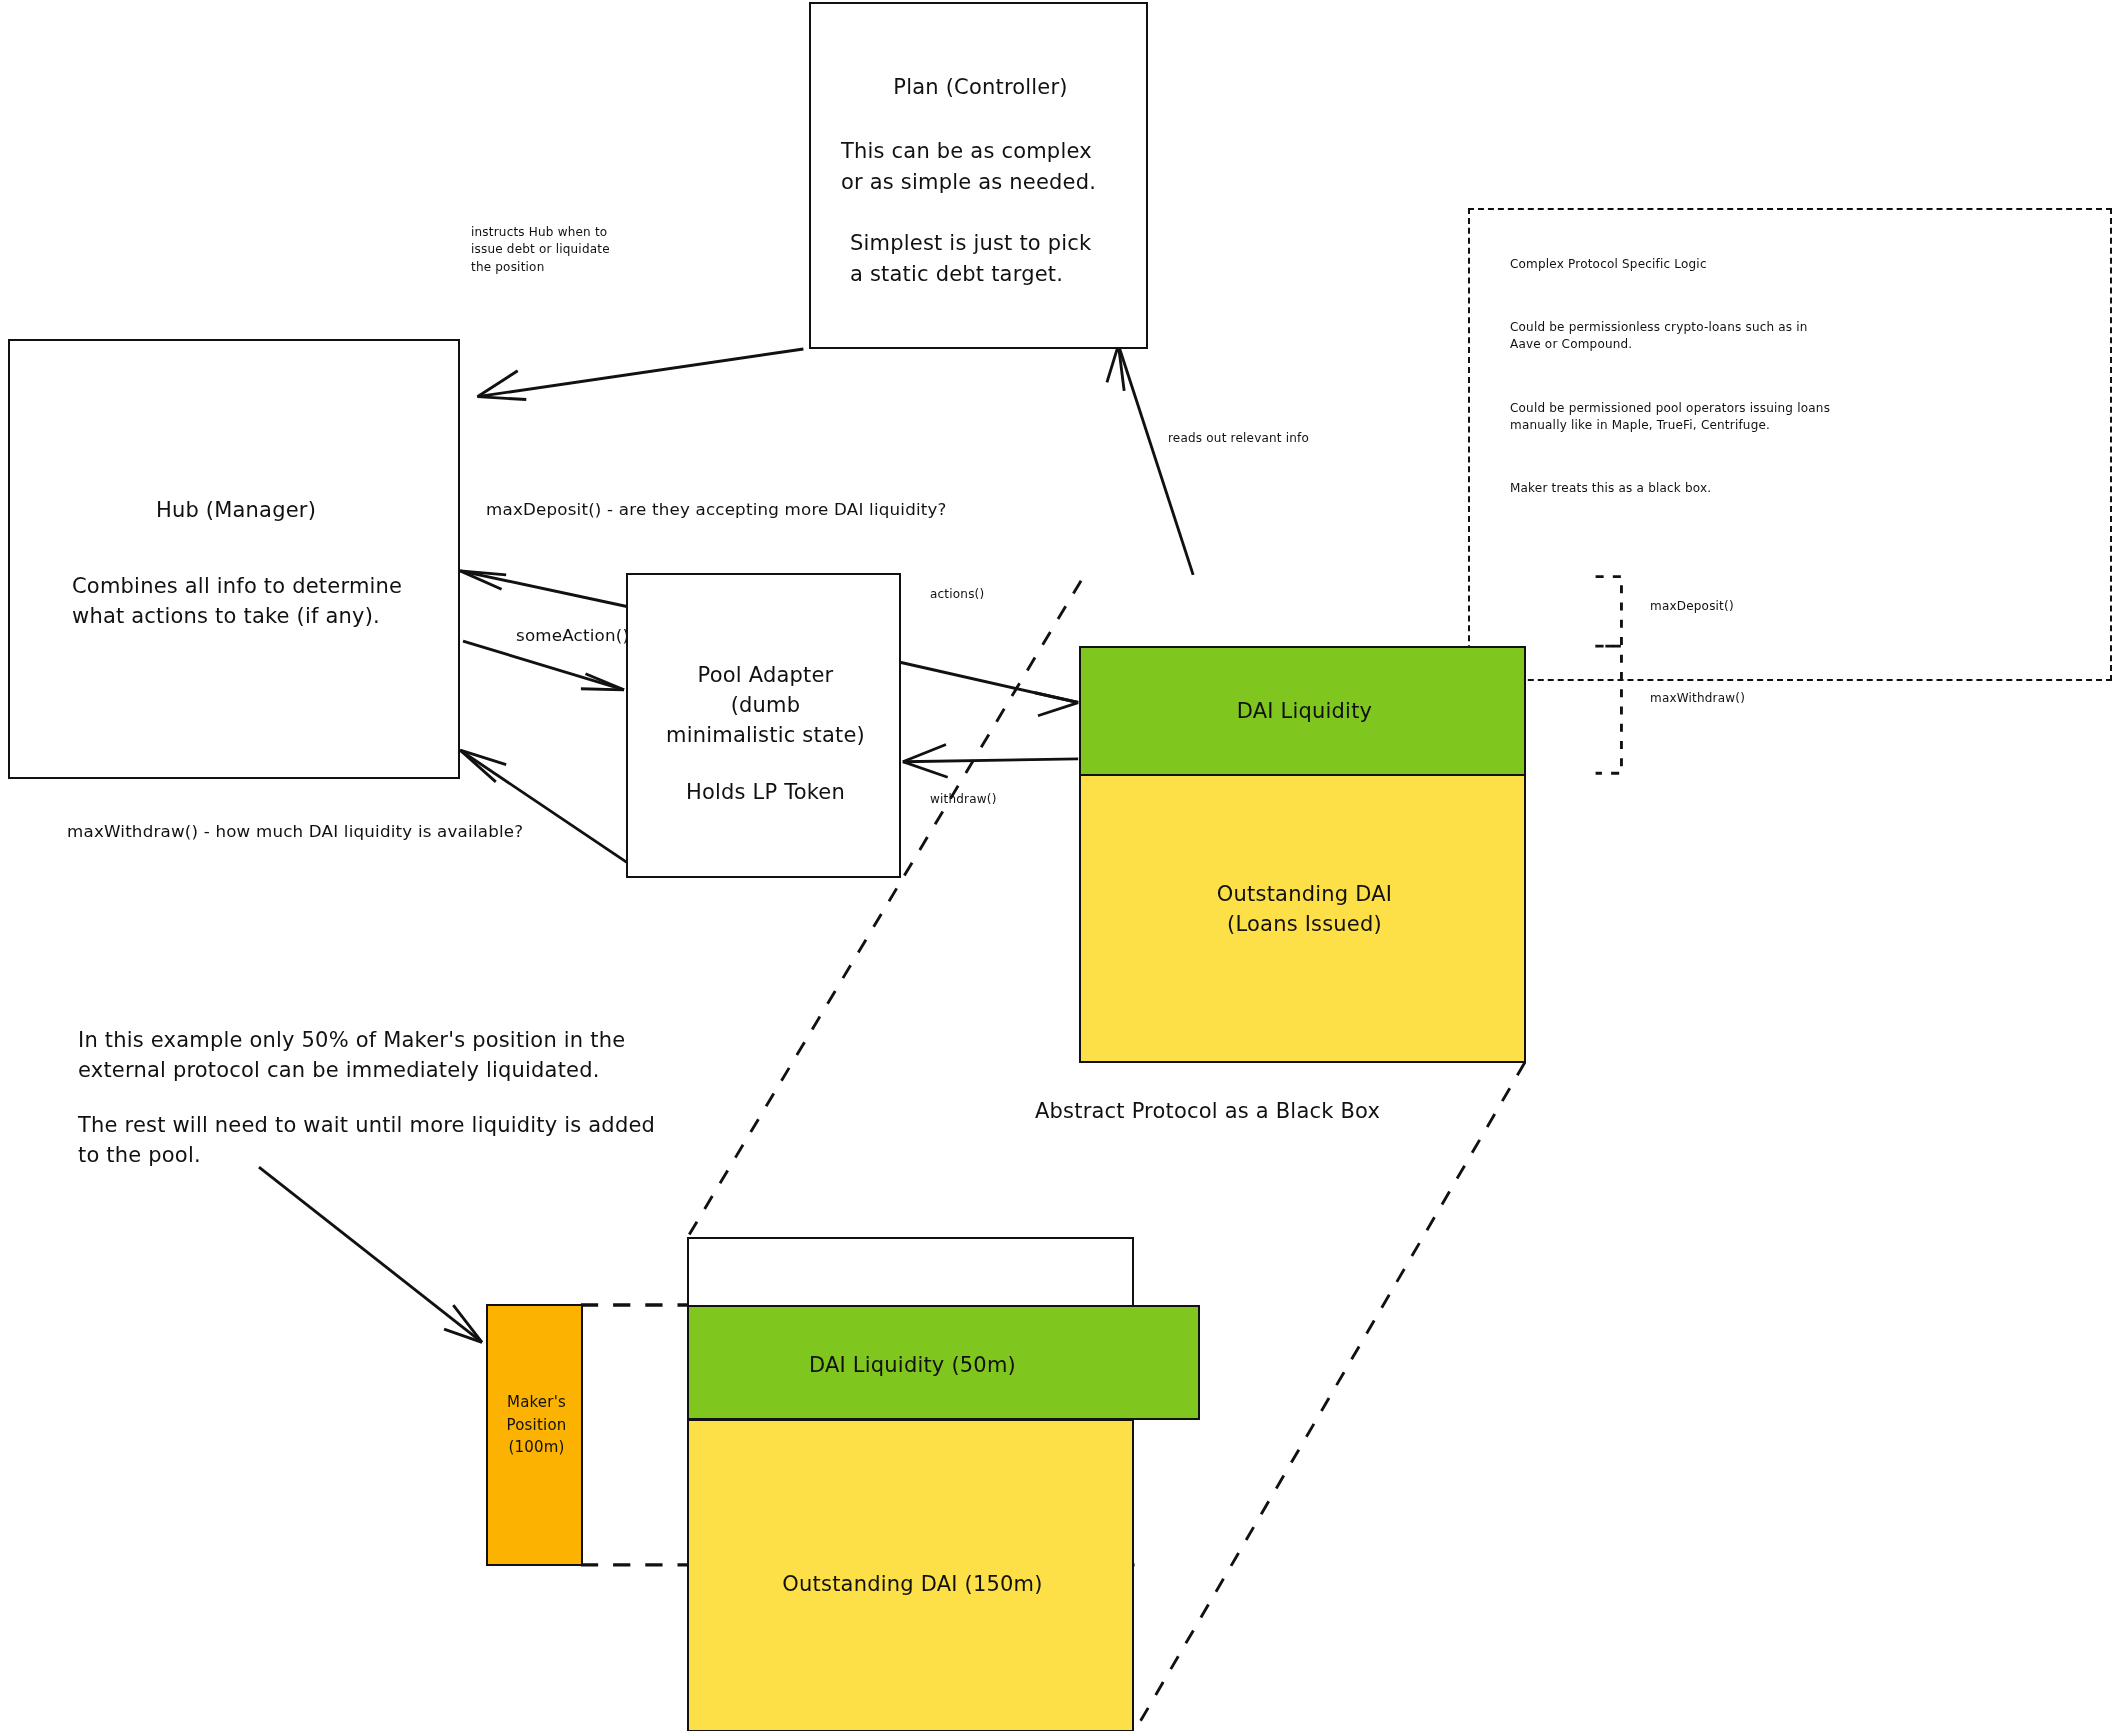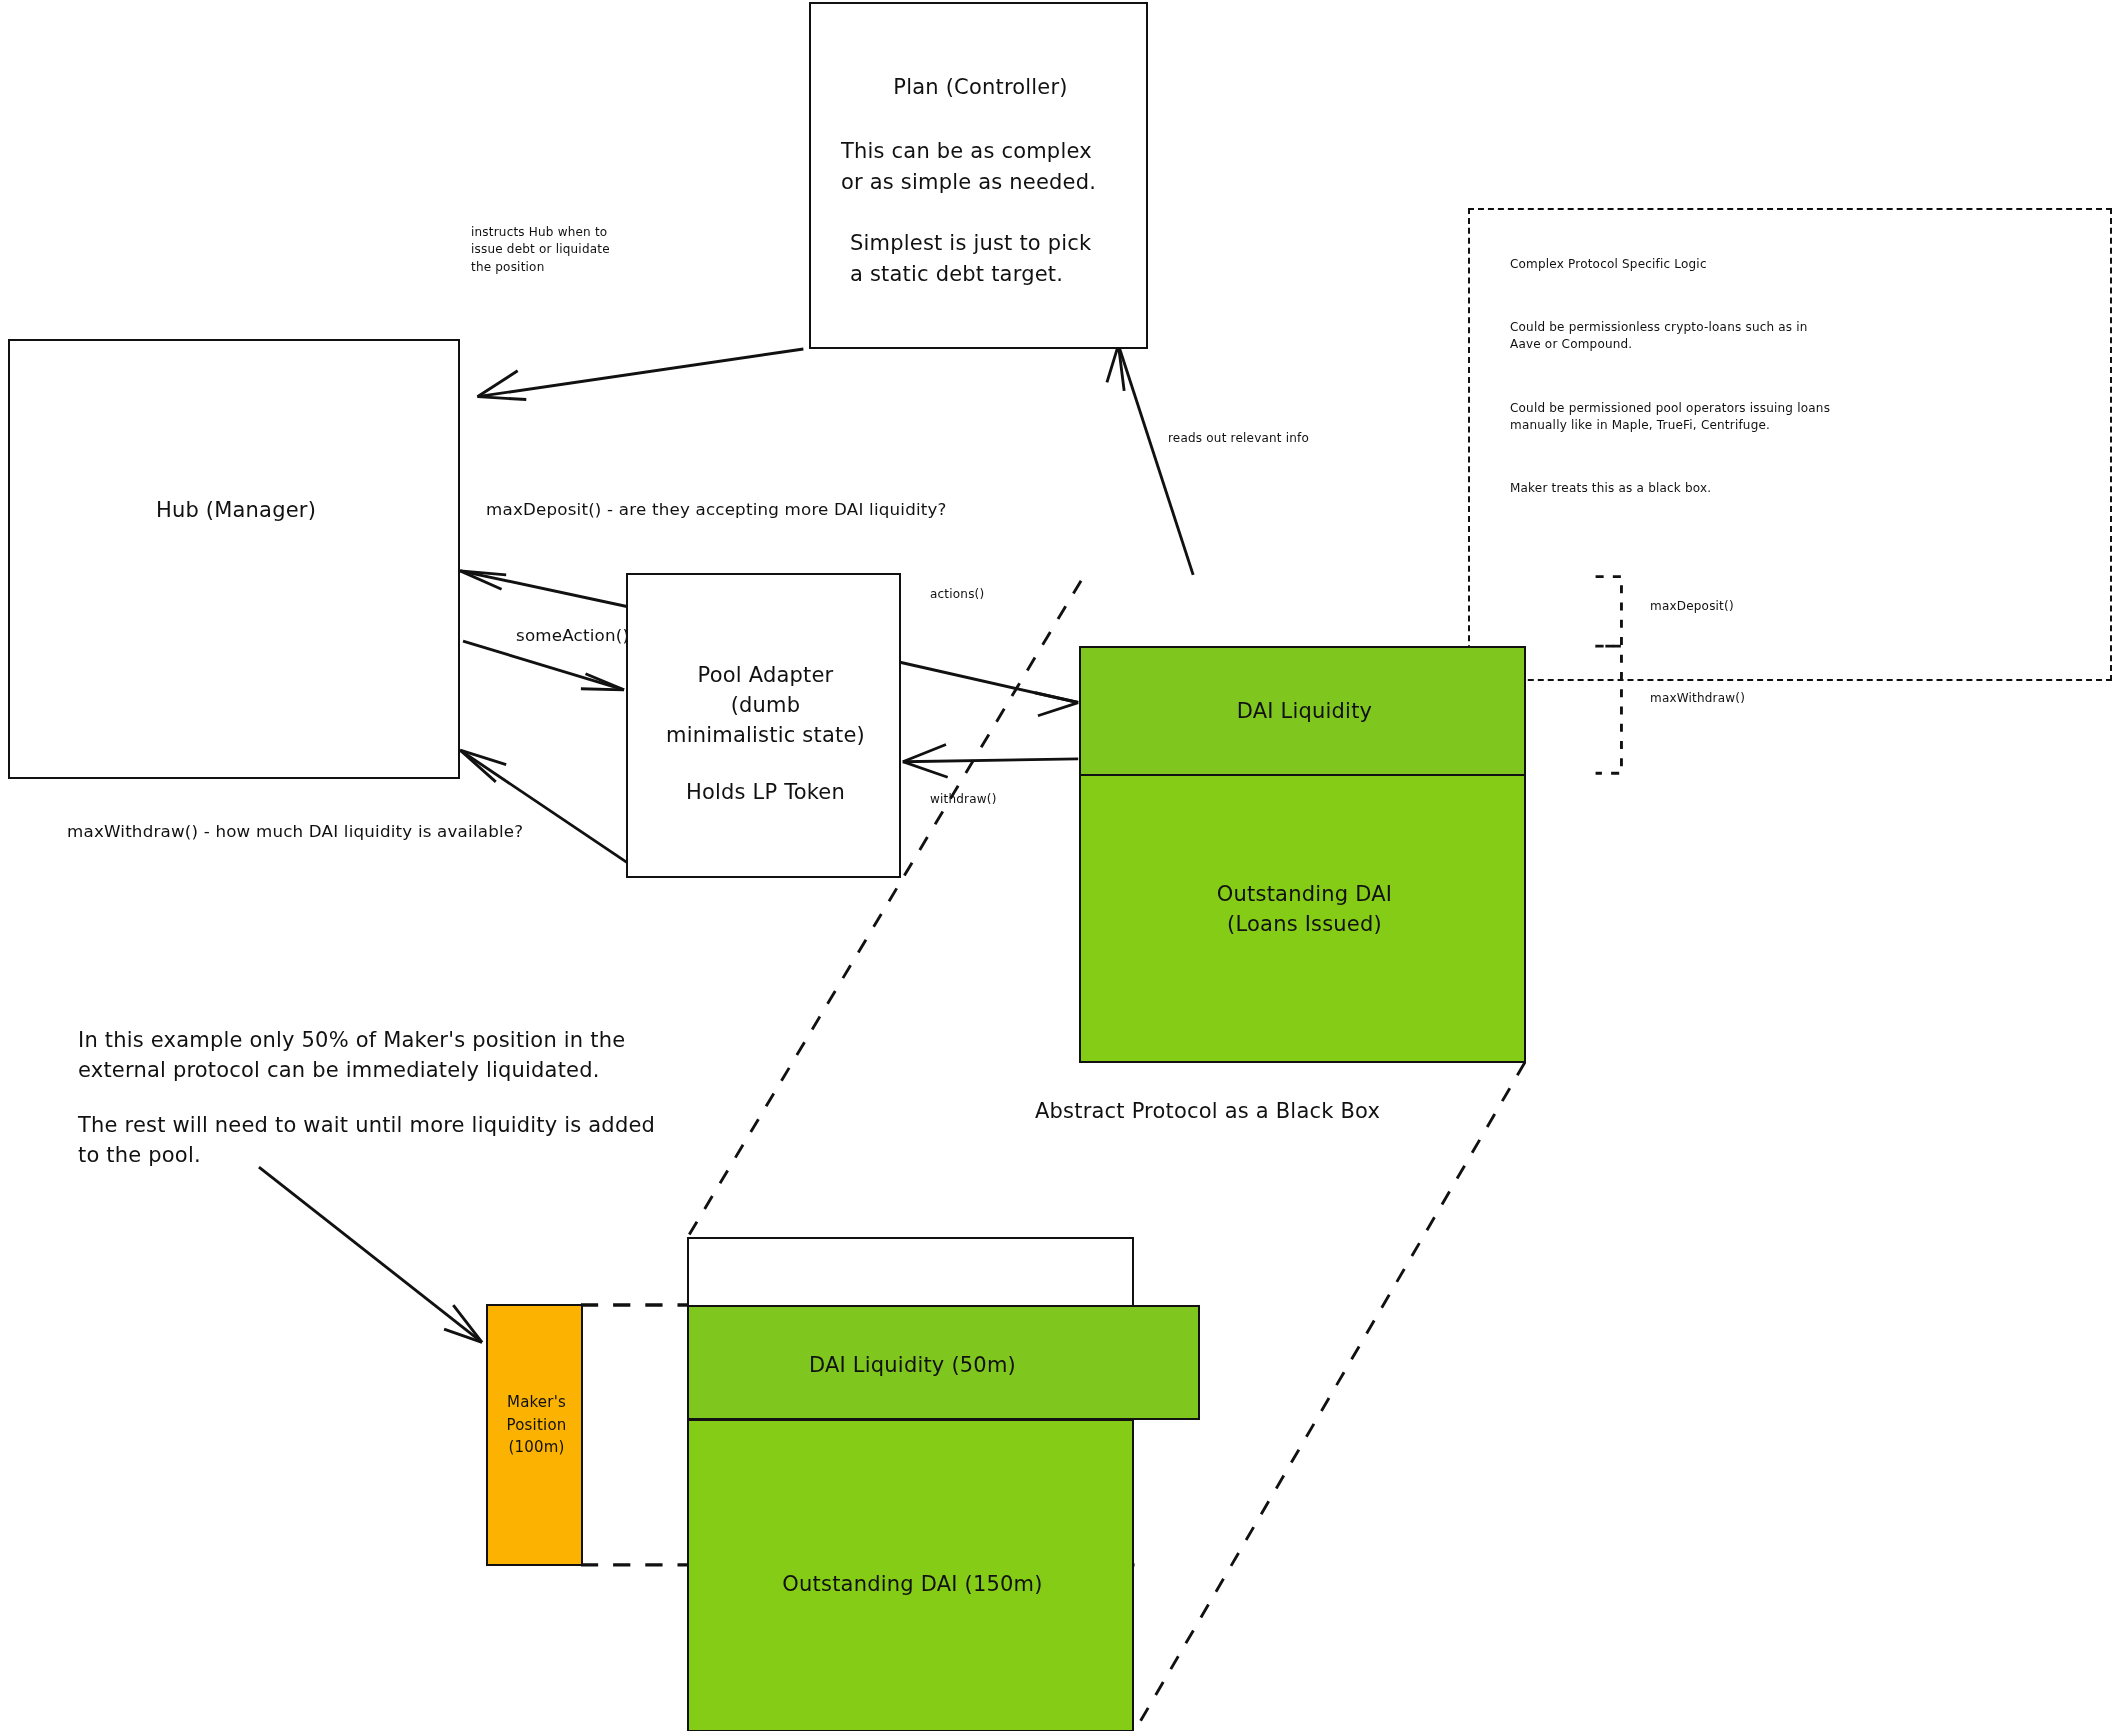--- a/index.html
+++ b/index.html
@@ -50,21 +50,21 @@
 
   
   .t-title   { font-size:21px; }
   .t-body    { font-size:21px; }
   .t-ann     { font-size:12px; }
   .t-small   { font-size:16.7px; }
   .t-bar     { font-size:21px; }
   .t-maker   { font-size:15px; line-height:1.5; }
 
   .fill-green{ background:#7fc71f; border:2.3px solid #111111; }
-  .fill-red  { background:#84cc16; border:2.3px solid #111111; }
+  .fill-red  { background:#fde047; border:2.3px solid #111111; }
   .fill-orange{ background:#fbb200; border:2.3px solid #111111; }
 </style>
 </head>
 <body>
 
 <div id="canvas">
 
   <svg class="layer" viewBox="0 0 3685 3011">
     <defs>
       <marker id="ah" markerWidth="26" markerHeight="26" refX="2" refY="8" orient="auto">
@@ -135,20 +135,22 @@
   <div class="box" style="left:809px;top:2.3px;width:339px;height:347px;">
     <div class="lbl hand t-title c" style="left:0;top:68px;width:339px;">Plan (Controller)</div>
     <div class="lbl hand t-body" style="left:30px;top:132px;width:299px;">This can be as complex
 or as simple as needed.</div>
     <div class="lbl hand t-body" style="left:30px;top:224px;width:299px;margin-left:9px;">Simplest is just to pick
 a static debt target.</div>
   </div>
 
   <div class="box" style="left:8px;top:339px;width:452px;height:440px;padding-left:48px;">
     <div class="lbl hand t-title c" style="left:0;top:154px;width:452px;">Hub (Manager)</div>
+    <div class="lbl hand t-body" style="left:62px;top:230px;width:391px;">Combines all info to determine
+what actions to take (if any).</div>
   </div>
 
   <div class="box" style="left:626px;top:573px;width:275px;height:305px;">
     <div class="lbl hand t-body c" style="left:0;top:85px;width:275px;">Pool Adapter</div>
     <div class="lbl hand t-body c" style="left:0;top:115px;width:275px;">(dumb</div>
     <div class="lbl hand t-body c" style="left:0;top:145px;width:275px;">minimalistic state)</div>
     <div class="lbl hand t-body c" style="left:0;top:202px;width:275px;">Holds LP Token</div>
   </div>
 
   <div class="dashbox" style="left:1468px;top:208px;width:644px;height:473px;">

